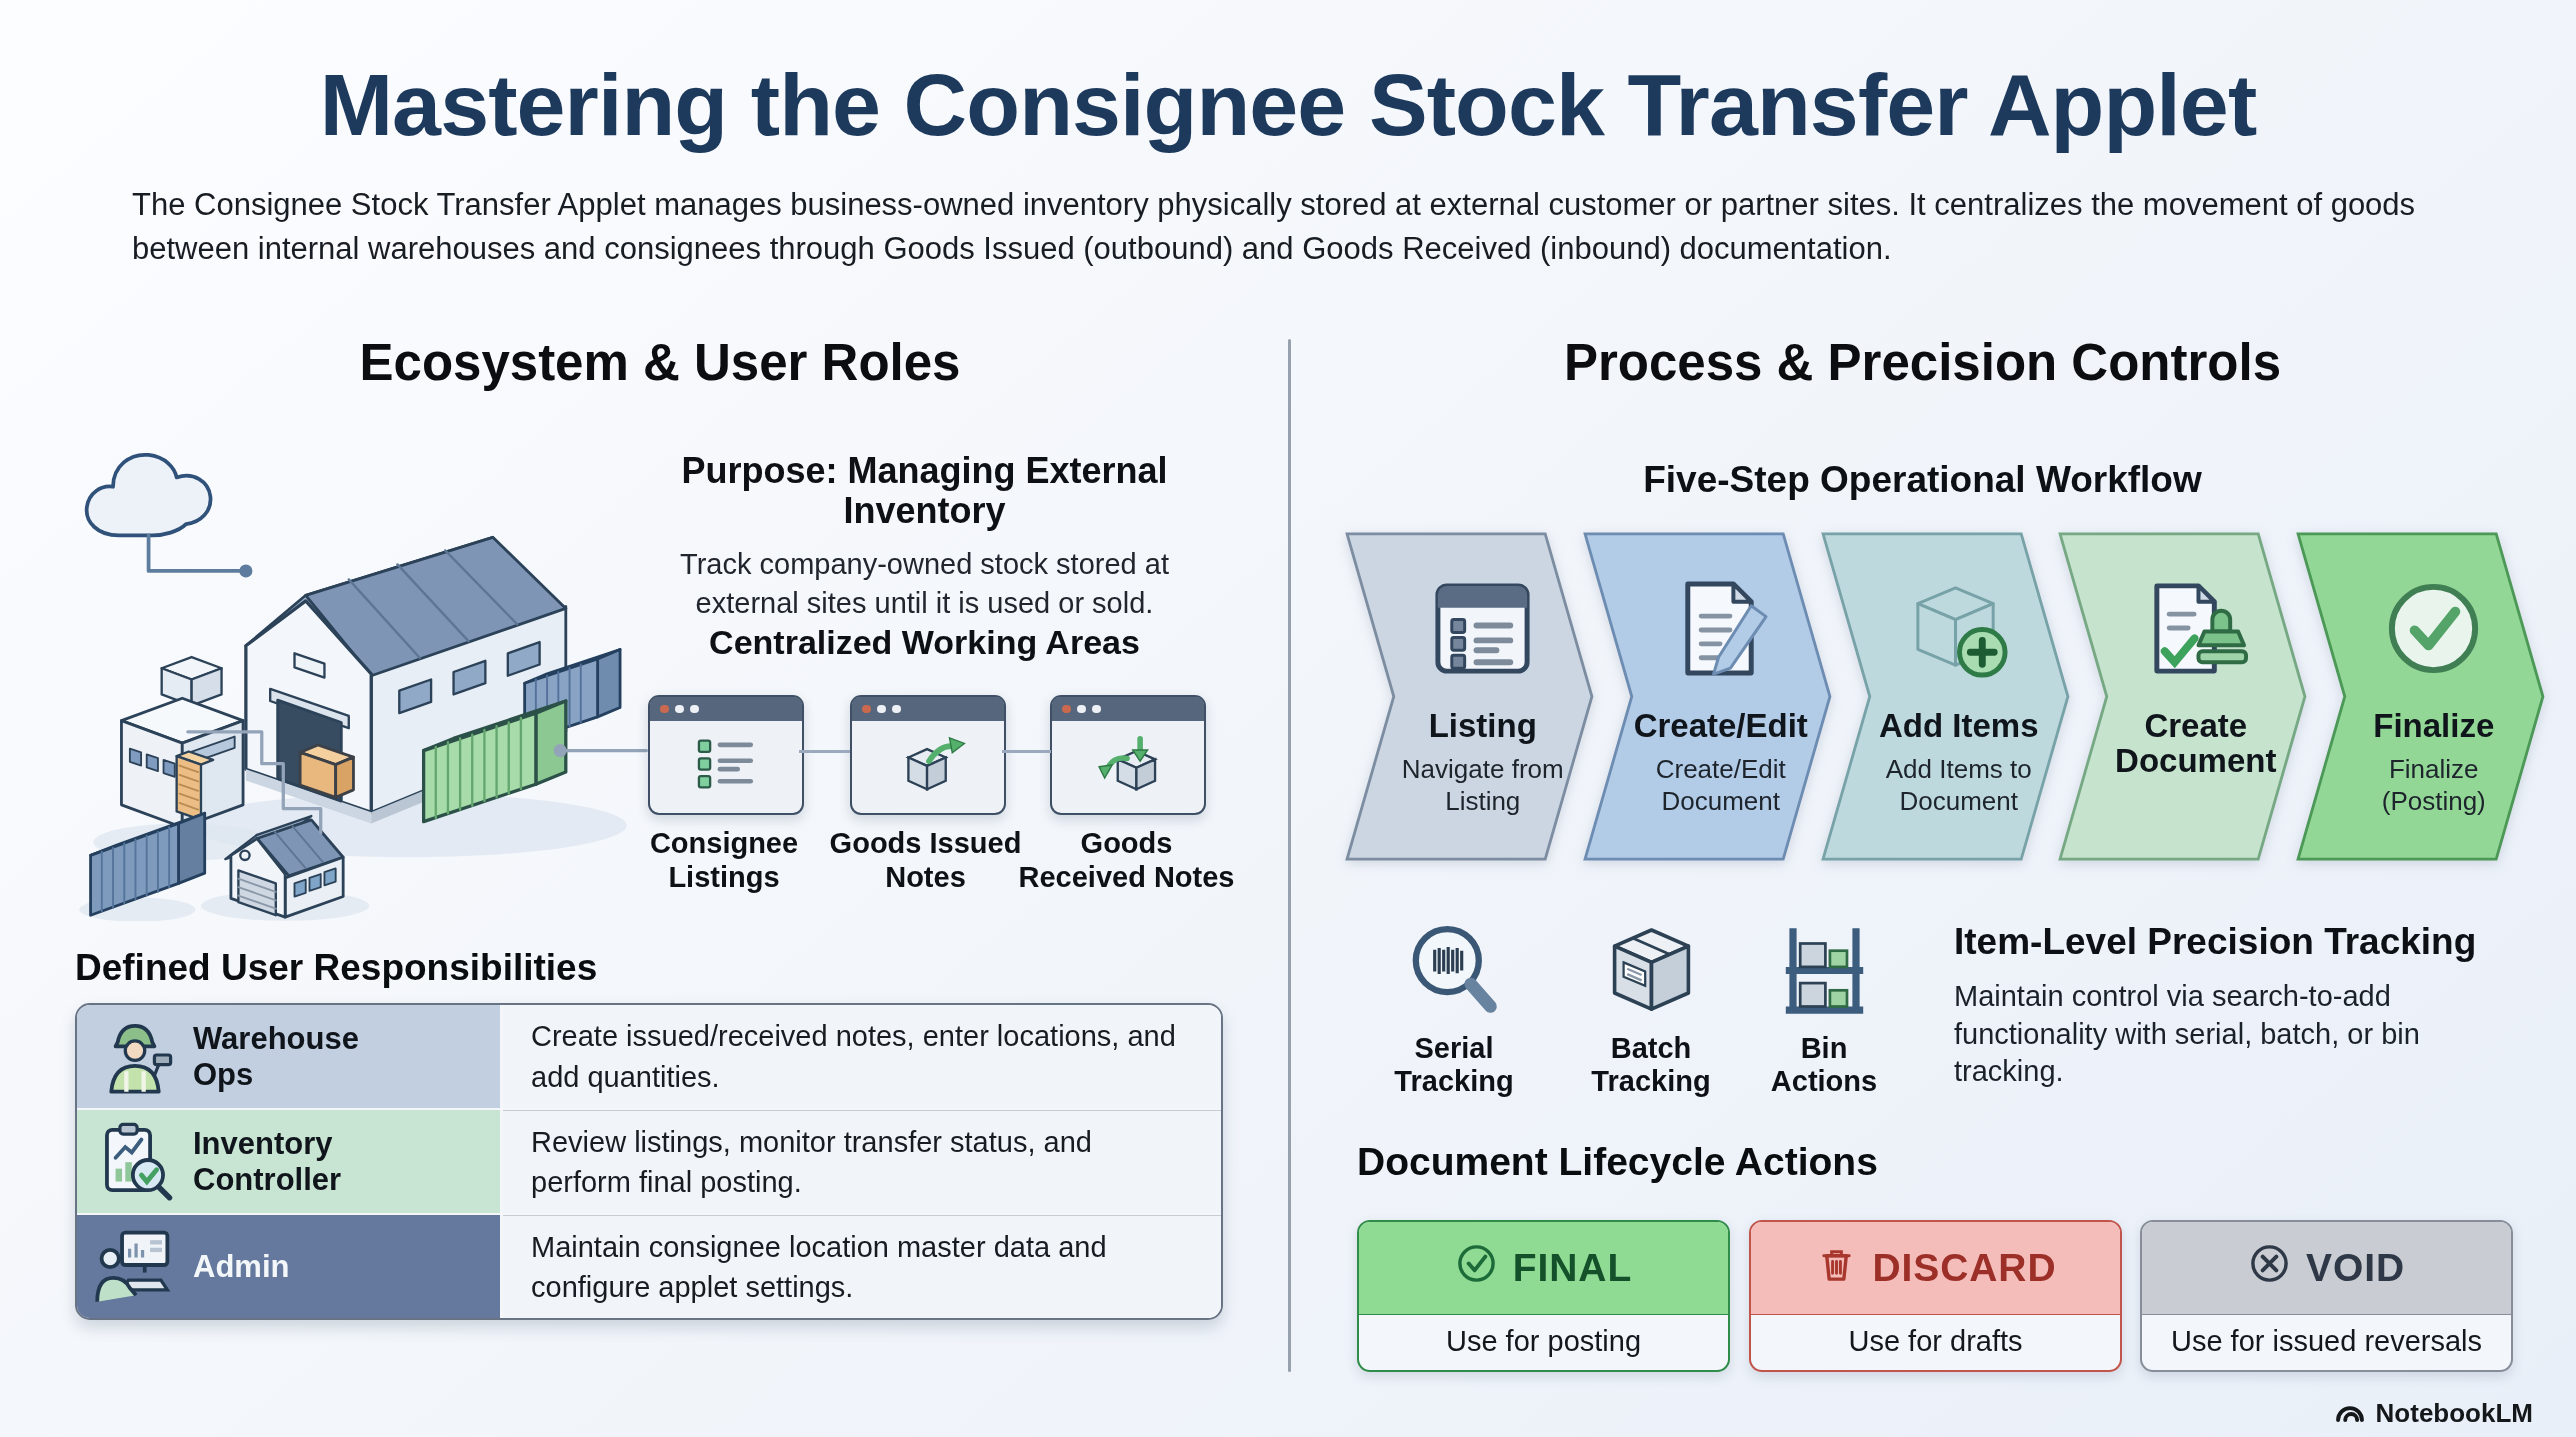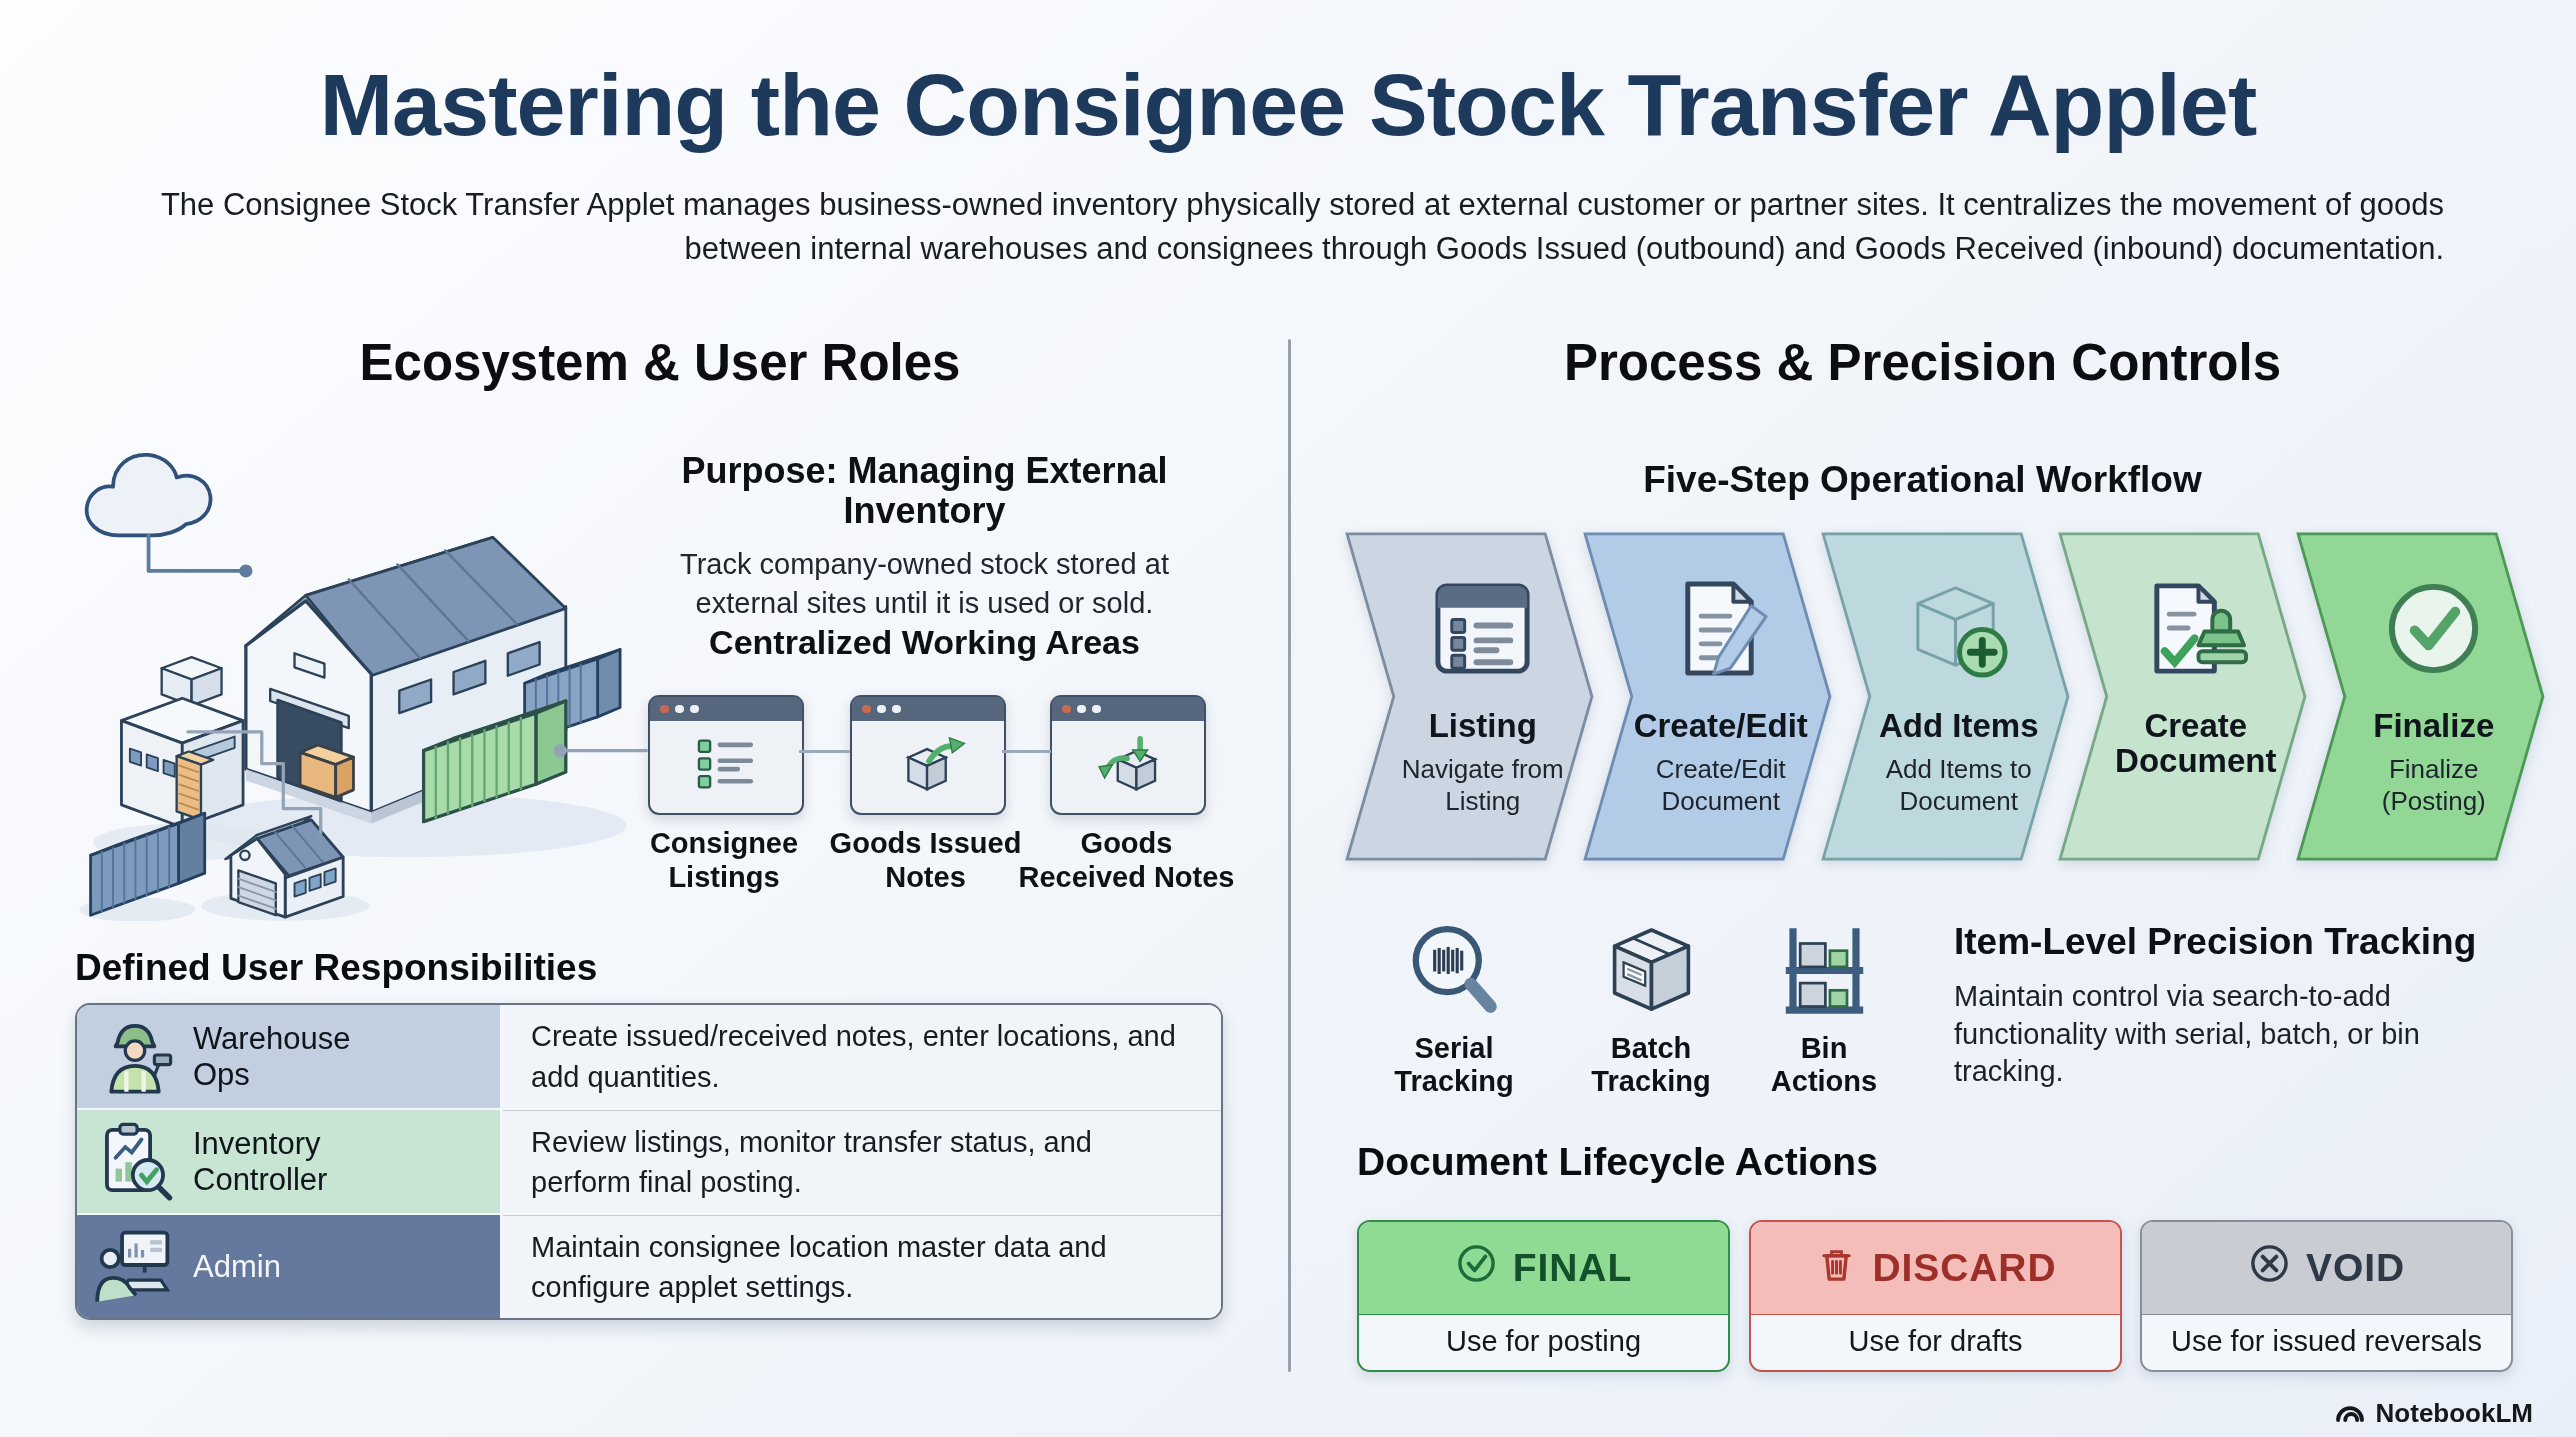--- a/index.html
+++ b/index.html
@@ -2,21 +2,21 @@
 <html style="font-size:15px"><head>
 <meta charset="utf-8">
 <style>
   html,body{margin:0;padding:0;background:#fff;}
   .canvas{position:relative;width:2576px;height:1438px;overflow:hidden;
     background:linear-gradient(140deg,#fcfdff 0%,#f4f7fb 40%,#e9eff8 100%);
     font-family:"Liberation Sans",sans-serif;color:#14181e;}
   .title{position:absolute;top:54px;left:0;width:100%;text-align:center;
     font-size:88px;font-weight:800;color:#1d3a5d;letter-spacing:-0.9px;}
   .subtitle{position:absolute;top:183px;left:50%;transform:translateX(-50%);
-    width:2312px;text-align:right;font-size:31px;line-height:1.42;color:#181d24;font-weight:500;}
+    width:2312px;text-align:left;font-size:31px;line-height:1.42;color:#181d24;font-weight:500;}
   .col-heading{position:absolute;font-size:51px;font-weight:800;color:#0b0d10;text-align:center;}
   #left-heading{left:75px;width:1170px;top:333px;}
   #right-heading{left:1329px;width:1187px;top:333px;}
   .divider{position:absolute;left:1288px;top:339px;width:2.8px;height:1033px;background:#97a1ae;border-radius:1.9px;}
   .illu{position:absolute;left:70px;top:423px;width:580px;height:498px;}
   .purpose{position:absolute;left:599px;top:451px;width:651px;text-align:center;}
   .sub-heading{font-size:36px;font-weight:800;color:#0d1015;line-height:1.1;}
   .purpose-body{margin:15px auto 0;width:580px;font-size:29px;line-height:1.35;color:#21262e;}
   .wa-heading{position:absolute;left:599px;top:623px;width:651px;text-align:center;font-size:34px;font-weight:800;color:#0d1015;}
   .wa-card{position:absolute;top:695px;width:152px;height:116px;border:2.8px solid #3f5066;border-radius:11.2px;
@@ -33,21 +33,21 @@
   .resp-heading{position:absolute;left:75px;top:947px;font-size:37px;font-weight:800;color:#0a0d10;}
   .resp-table{position:absolute;left:75px;top:1003px;width:1144px;border:2.8px solid #687383;border-radius:15px;
     background:#f1f4f8;box-shadow:0 7.5px 15px rgba(60,80,110,.2);overflow:hidden;}
   .t-header{display:grid;grid-template-columns:426px 1fr;height:54px;background:#d8dde4;border-bottom:2.8px solid #99a2ae;}
   .th{display:flex;align-items:center;font-size:29px;font-weight:700;color:#14181e;padding-left:24px;}
   .th-resp{border-left:3.7px solid #f4f6f9;padding-left:28px;}
   .t-row{display:grid;grid-template-columns:426px 1fr;height:103px;}
   .t-row + .t-row{border-top:2.8px solid #f4f6f9;}
   .role-cell{display:flex;align-items:center;gap:17px;padding-left:17px;border-right:3.7px solid #f4f6f9;}
   .r1 .role-cell{background:#c2cfe0}.r2 .role-cell{background:#c8e4d2}.r3 .role-cell{background:#64799d}
-  .role-label{font-size:31px;font-weight:400;color:#10151c;width:220px;line-height:1.15;}
+  .role-label{font-size:31px;font-weight:700;color:#10151c;width:220px;line-height:1.15;}
   .r3 .role-label{color:#f4f7fa;}
   .resp-cell{display:flex;align-items:center;padding:0 22.5px 0 28px;font-size:29px;line-height:1.38;color:#171c23;background:#f1f4f8;border-top:0.9px solid #c6ccd5;}
   .r1 .resp-cell{border-top:none;}
   .wf-heading{position:absolute;left:1329px;top:459px;width:1187px;text-align:center;font-size:37px;font-weight:800;color:#0d1015;}
   .chev{position:absolute;top:532px;width:249px;height:329px;filter:drop-shadow(0 3.7px 5.6px rgba(60,80,110,.18));}
   .chev svg.bg{position:absolute;left:0;top:0;width:249px;height:329px;}
   .chev-content{position:absolute;left:0;top:0;right:0;bottom:0;display:flex;flex-direction:column;align-items:center;padding:24px 7.5px 0 34px;text-align:center;}
   .chev-icon{height:144px;display:flex;align-items:center;justify-content:center;}
   .chev-title{margin-top:7.5px;font-size:33px;font-weight:800;color:#0f151b;line-height:1.08;width:187px;}
   .chev-sub{margin-top:9.4px;font-size:26px;color:#1d242c;line-height:1.25;font-weight:500;width:183px;}

